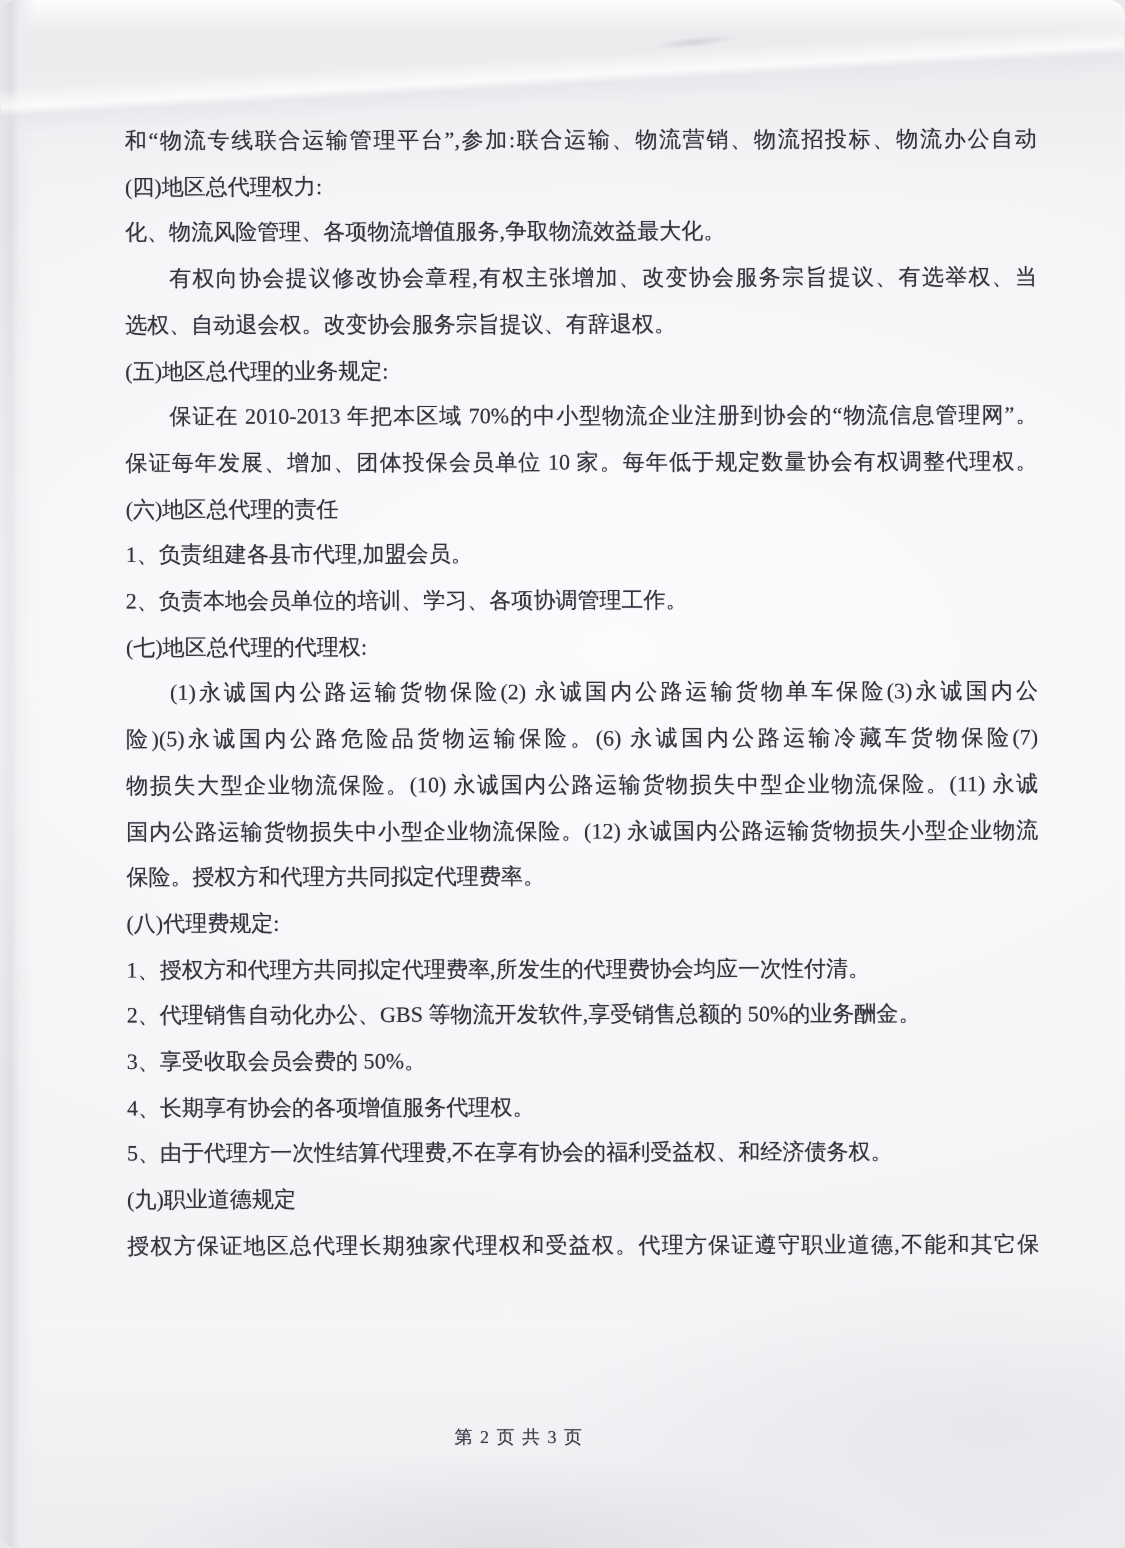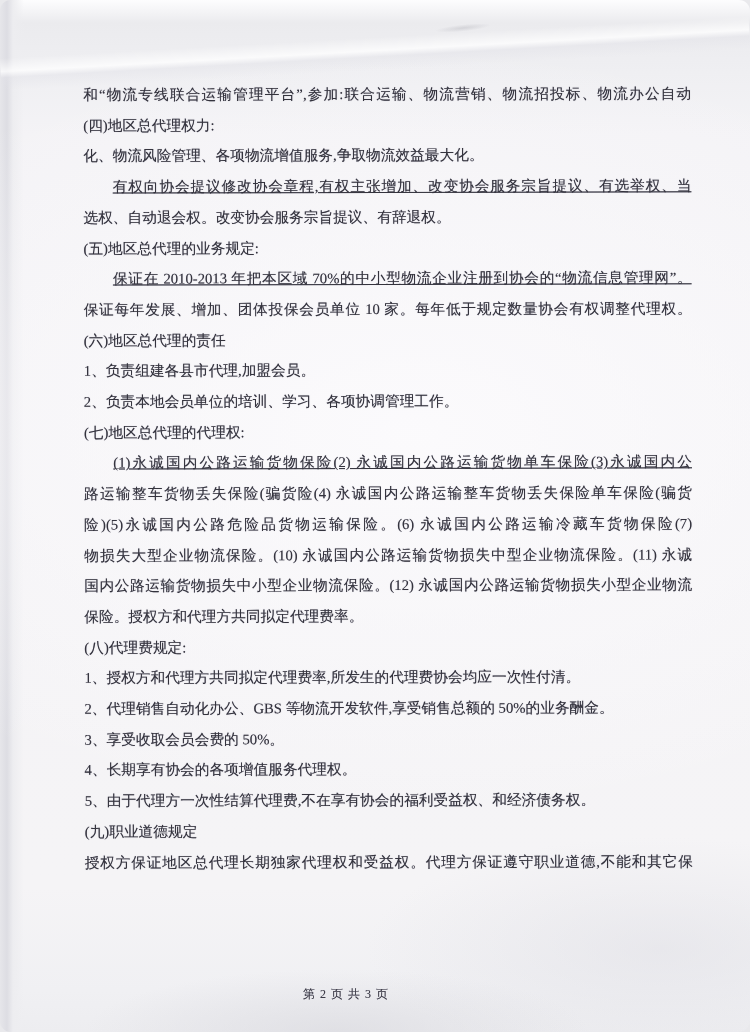--- a/index.html
+++ b/index.html
@@ -57,33 +57,32 @@
     color: #34333d;
     text-shadow: 0 0 0.7px rgba(70, 70, 95, 0.55);
     white-space: nowrap;
     text-align: left;
   }
   .ln.j {
     white-space: normal;
     text-align: justify;
     text-align-last: justify;
   }
-  .ln.ind { text-indent: 2em; text-decoration: underline; }
+  .ln.ind { text-indent: 2em; }
   .footer {
     position: absolute;
     left: 0;
     top: 948px;
     width: 692px;
     text-align: center;
     font-size: 12px;
     line-height: 20px;
     letter-spacing: 1px;
     color: #3c3b46;
     text-shadow: 0 0 0.6px rgba(70, 70, 95, 0.5);
-    margin-top: 36px;
   }
 </style>
 </head>
 <body>
 
 <div class="page">
   <div class="crease-top"></div>
   <div class="smudge"></div>
 
   <div class="content">
@@ -93,21 +92,20 @@
     <div class="ln j ind">有权向协会提议修改协会章程,有权主张增加、改变协会服务宗旨提议、有选举权、当</div>
     <div class="ln">选权、自动退会权。改变协会服务宗旨提议、有辞退权。</div>
     <div class="ln">(五)地区总代理的业务规定:</div>
     <div class="ln j ind">保证在 2010-2013 年把本区域 70%的中小型物流企业注册到协会的“物流信息管理网”。</div>
     <div class="ln j">保证每年发展、增加、团体投保会员单位 10 家。每年低于规定数量协会有权调整代理权。</div>
     <div class="ln">(六)地区总代理的责任</div>
     <div class="ln">1、负责组建各县市代理,加盟会员。</div>
     <div class="ln">2、负责本地会员单位的培训、学习、各项协调管理工作。</div>
     <div class="ln">(七)地区总代理的代理权:</div>
     <div class="ln j ind">(1)永诚国内公路运输货物保险(2) 永诚国内公路运输货物单车保险(3)永诚国内公</div>
-    <div class="ln j">路运输整车货物丢失保险(骗货险(4) 永诚国内公路运输整车货物丢失保险单车保险(骗货</div>
     <div class="ln j">险)(5)永诚国内公路危险品货物运输保险。(6) 永诚国内公路运输冷藏车货物保险(7)</div>
     <div class="ln j">物损失大型企业物流保险。(10) 永诚国内公路运输货物损失中型企业物流保险。(11) 永诚</div>
     <div class="ln j">国内公路运输货物损失中小型企业物流保险。(12) 永诚国内公路运输货物损失小型企业物流</div>
     <div class="ln">保险。授权方和代理方共同拟定代理费率。</div>
     <div class="ln">(八)代理费规定:</div>
     <div class="ln">1、授权方和代理方共同拟定代理费率,所发生的代理费协会均应一次性付清。</div>
     <div class="ln">2、代理销售自动化办公、GBS 等物流开发软件,享受销售总额的 50%的业务酬金。</div>
     <div class="ln">3、享受收取会员会费的 50%。</div>
     <div class="ln">4、长期享有协会的各项增值服务代理权。</div>
     <div class="ln">5、由于代理方一次性结算代理费,不在享有协会的福利受益权、和经济债务权。</div>

